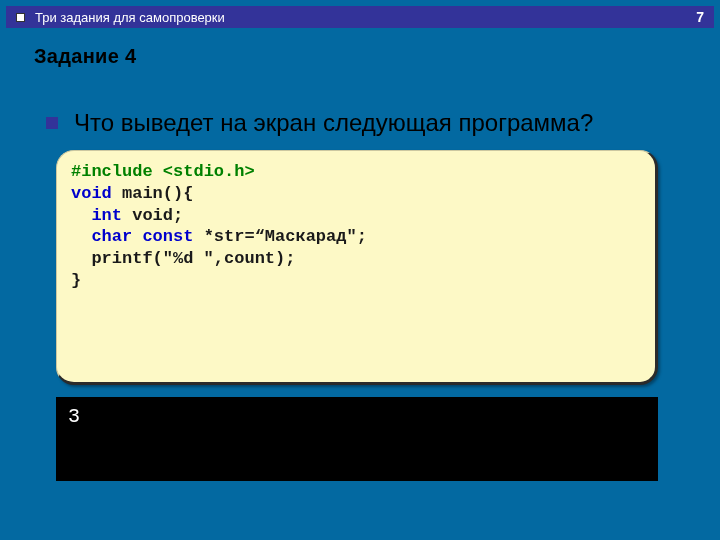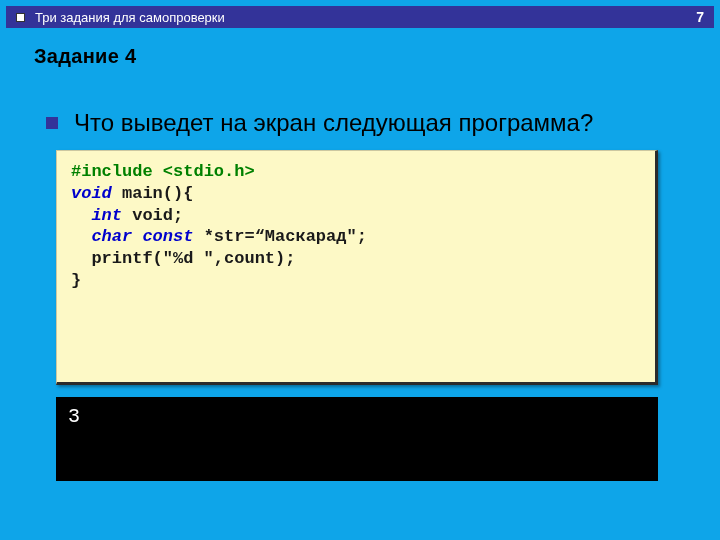--- a/index.html
+++ b/index.html
@@ -1,17 +1,17 @@
 <!DOCTYPE html>
 <html><head>
 <meta charset="utf-8">
 <style>
   * { box-sizing: border-box; margin: 0; padding: 0; }
   html, body { width: 720px; height: 540px; font-family: Arial, Helvetica, sans-serif; background: #fff; }
-  .slide { width: 720px; height: 540px; position: relative; background: #0ea5e9; }
+  .slide { width: 720px; height: 540px; position: relative; background: #0369a1; }
   .header {
     position: absolute; top: 6px; left: 6px; right: 6px; height: 22px;
     background: #333399; color: #fff; display: flex; align-items: center;
     justify-content: space-between; font-size: 13px; padding: 0 10px;
   }
   .header .bullet { width: 9px; height: 9px; background: #fff; border: 1px solid #333; margin-right: 10px; display: inline-block; }
   .header .left { display: flex; align-items: center; gap: 0; }
   .header .page { font-weight: bold; font-size: 14px; }
   .title {
     position: absolute; top: 45px; left: 34px; font-size: 20px; font-weight: bold;
@@ -25,24 +25,25 @@
   .bullet-row .txt { font-size: 24px; color: #000; line-height: 1.25; }
   .codebox {
     position: absolute; top: 150px; left: 56px; width: 602px; height: 235px;
     background: #fdf9c6;
     border-top: 1px solid #ccc8a0; border-left: 1px solid #ccc8a0;
     border-right: 3px solid #2b2b2b; border-bottom: 3px solid #2b2b2b;
     box-shadow: 2px 2px 3px rgba(0,0,0,0.35);
     padding: 10px 28px 8px 14px;
     font-family: "Courier New", monospace; font-size: 17px; line-height: 1.28;
     font-weight: bold;
+    border-radius: 18px;
   }
   .codebox .line { white-space: pre; }
   .c-green { color: #008000; }
-  .c-blue  { color: #0000cc; font-style: italic; }
+  .c-blue  { color: #0000cc; }
   .c-dark  { color: #1a1a1a; }
   .output {
     position: absolute; top: 397px; left: 56px; width: 602px; height: 84px;
     background: #000; color: #fff;
     font-family: "Courier New", monospace; font-size: 20px;
     padding: 8px 12px;
   }
 </style>
 </head>
 <body>

